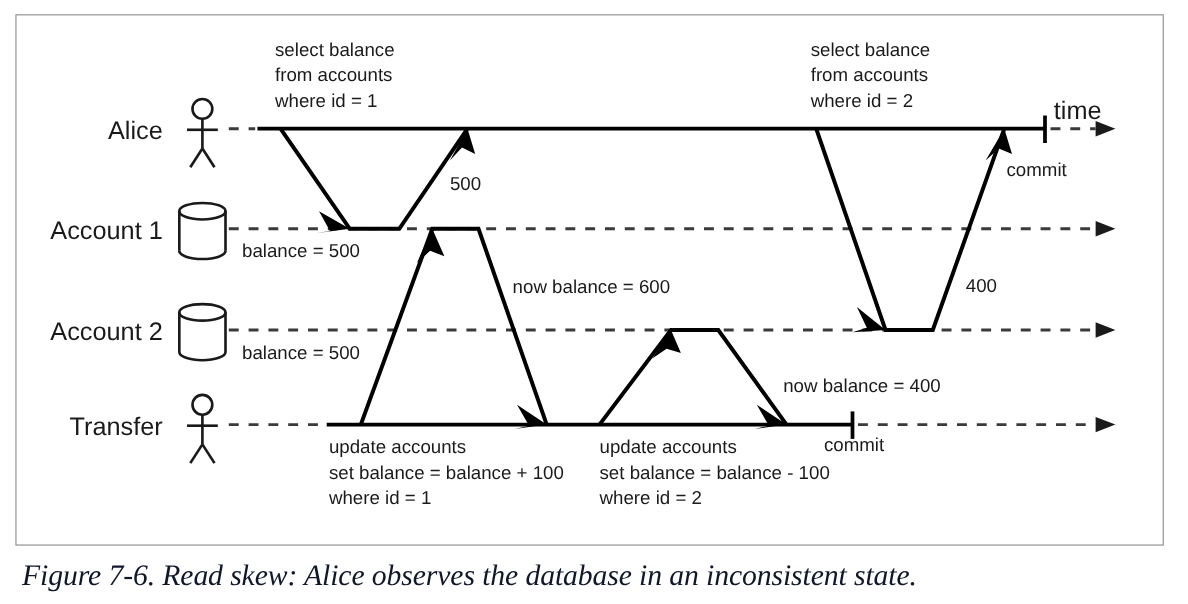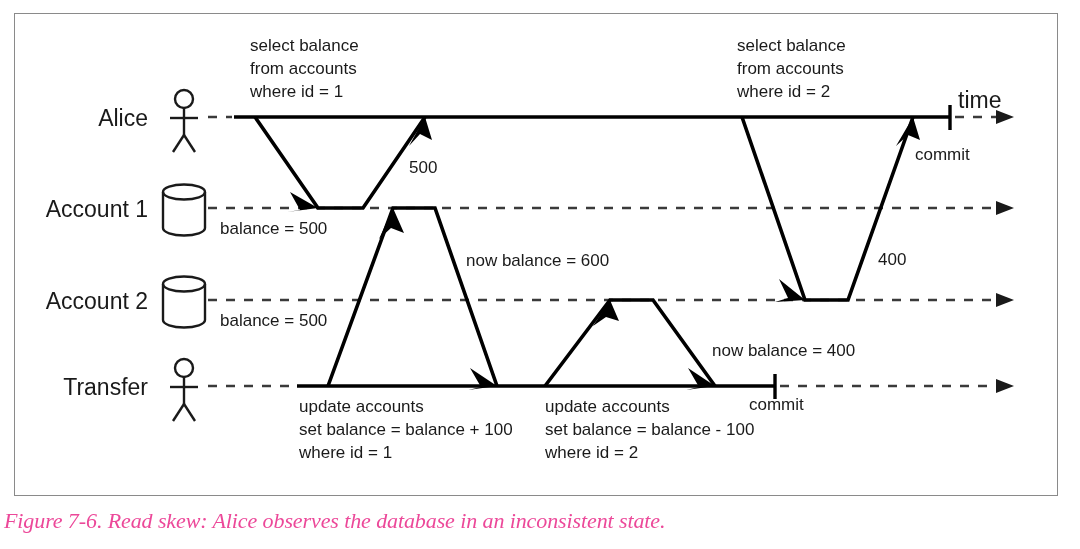--- a/index.html
+++ b/index.html
@@ -32,28 +32,28 @@
   }
   #diagram-svg {
     position: absolute;
     left: 0;
     top: 0;
     width: 1080px;
     height: 500px;
   }
   .caption {
     position: absolute;
-    left: 4px;
+    left: 20px;
     top: 508px;
     width: 1040px;
     font-family: "Liberation Serif", serif;
     font-style: italic;
-    font-size: 22px;
+    font-size: 27px;
     letter-spacing: -0.1px;
-    color: #ec4899;
+    color: #0f172a;
     white-space: nowrap;
   }
   
   text {
     font-family: "Liberation Sans", sans-serif;
     fill: #1a1a1a;
   }
   .actor-label {
     font-size: 23px;
     text-anchor: end;

